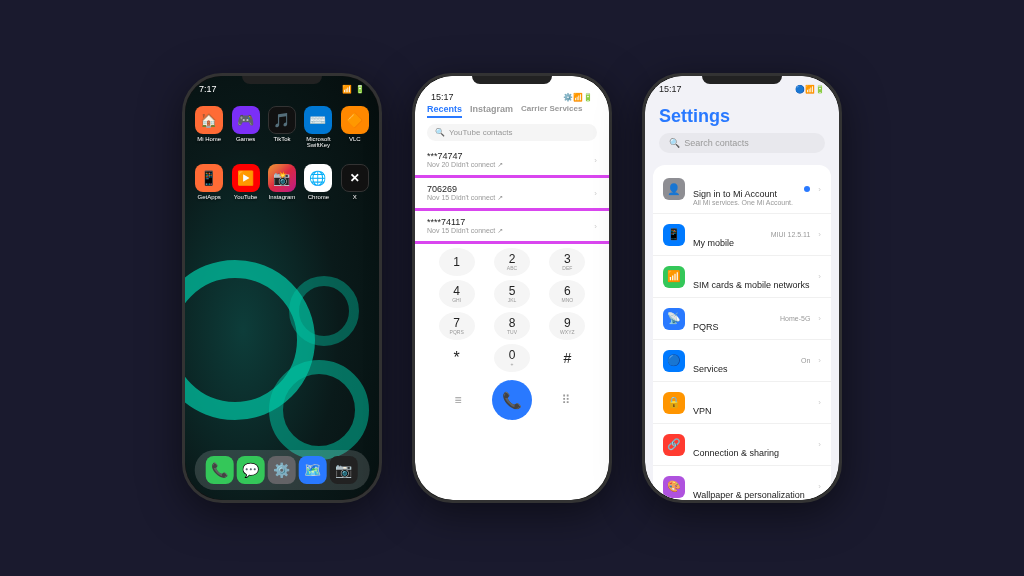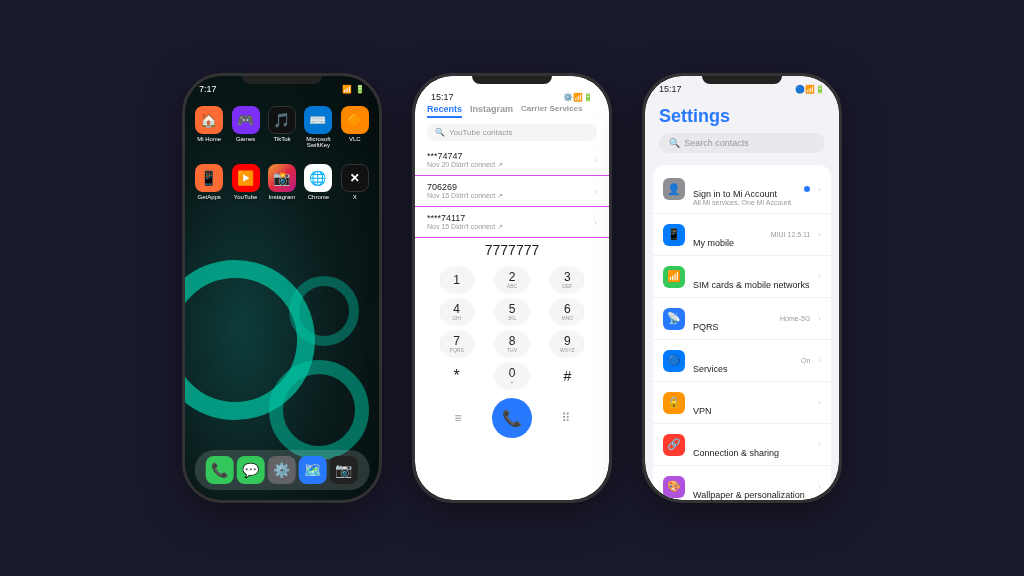--- a/index.html
+++ b/index.html
@@ -175,21 +175,21 @@
       border-radius: 16px;
       padding: 4px 8px;
       font-size: 8px;
       color: #999;
       display: flex;
       align-items: center;
       gap: 4px;
     }
     .recent-call {
       padding: 6px 12px;
-      border-bottom: 1px solid #d946ef;
+      border-bottom: 3px solid #d946ef;
       display: flex;
       justify-content: space-between;
       align-items: center;
     }
     .call-info { }
     .call-number { font-size: 9px; font-weight: 500; color: #222; }
     .call-detail { font-size: 7px; color: #999; }
     .call-chevron { font-size: 8px; color: #ccc; }
     .dialed-number {
       text-align: center;
@@ -420,21 +420,20 @@
       <span class="call-chevron">›</span>
     </div>
     <div class="recent-call">
       <div class="call-info">
         <div class="call-number">****74117</div>
         <div class="call-detail">Nov 15 Didn't connect ↗</div>
       </div>
       <span class="call-chevron">›</span>
     </div>
 
-    <div class="dialed-number">7777777</div>
 
     <div class="dialpad">
       <div class="dial-btn">
           <span class="dial-num">1</span>
         </div>
       <div class="dial-btn">
           <span class="dial-num">2</span>
           <span class="dial-sub">ABC</span>
         </div>
       <div class="dial-btn">

